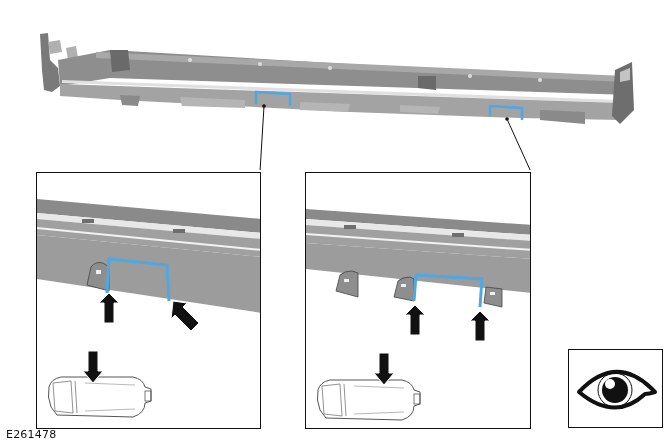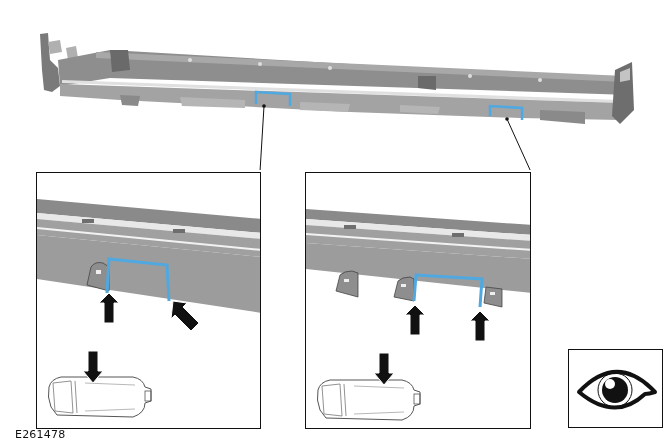--- a/index.html
+++ b/index.html
@@ -1,21 +1,21 @@
 <!DOCTYPE html>
 <html><head>
 <meta charset="utf-8">
 <style>
   html, body { margin: 0; padding: 0; background: #ffffff; }
   body { width: 672px; height: 442px; position: relative; overflow: hidden;
          font-family: "DejaVu Sans", sans-serif; }
   .abs { position: absolute; }
   .panel { position: absolute; border: 1px solid #111; background: #fff; box-sizing: border-box; overflow: hidden; }
   svg { display: block; }
-  .figid { position: absolute; left: 15px; top: 428px; font-size: 11px; color: #111; letter-spacing: 0.2px; }
+  .figid { position: absolute; left: 6px; top: 428px; font-size: 11px; color: #111; letter-spacing: 0.2px; }
 </style>
 </head>
 <body>
 
 <div class="abs" style="left:0;top:0;width:672px;height:170px;">
   <svg width="672" height="170" viewBox="0 0 672 170">
 
     <polygon points="40,34 48,33 50,60 58,68 60,86 52,92 44,90 42,70" fill="#7a7a7a"></polygon>
     <polygon points="48,42 60,40 62,52 50,54" fill="#b0b0b0"></polygon>
     <polygon points="66,48 76,46 78,58 68,60" fill="#b0b0b0"></polygon>

